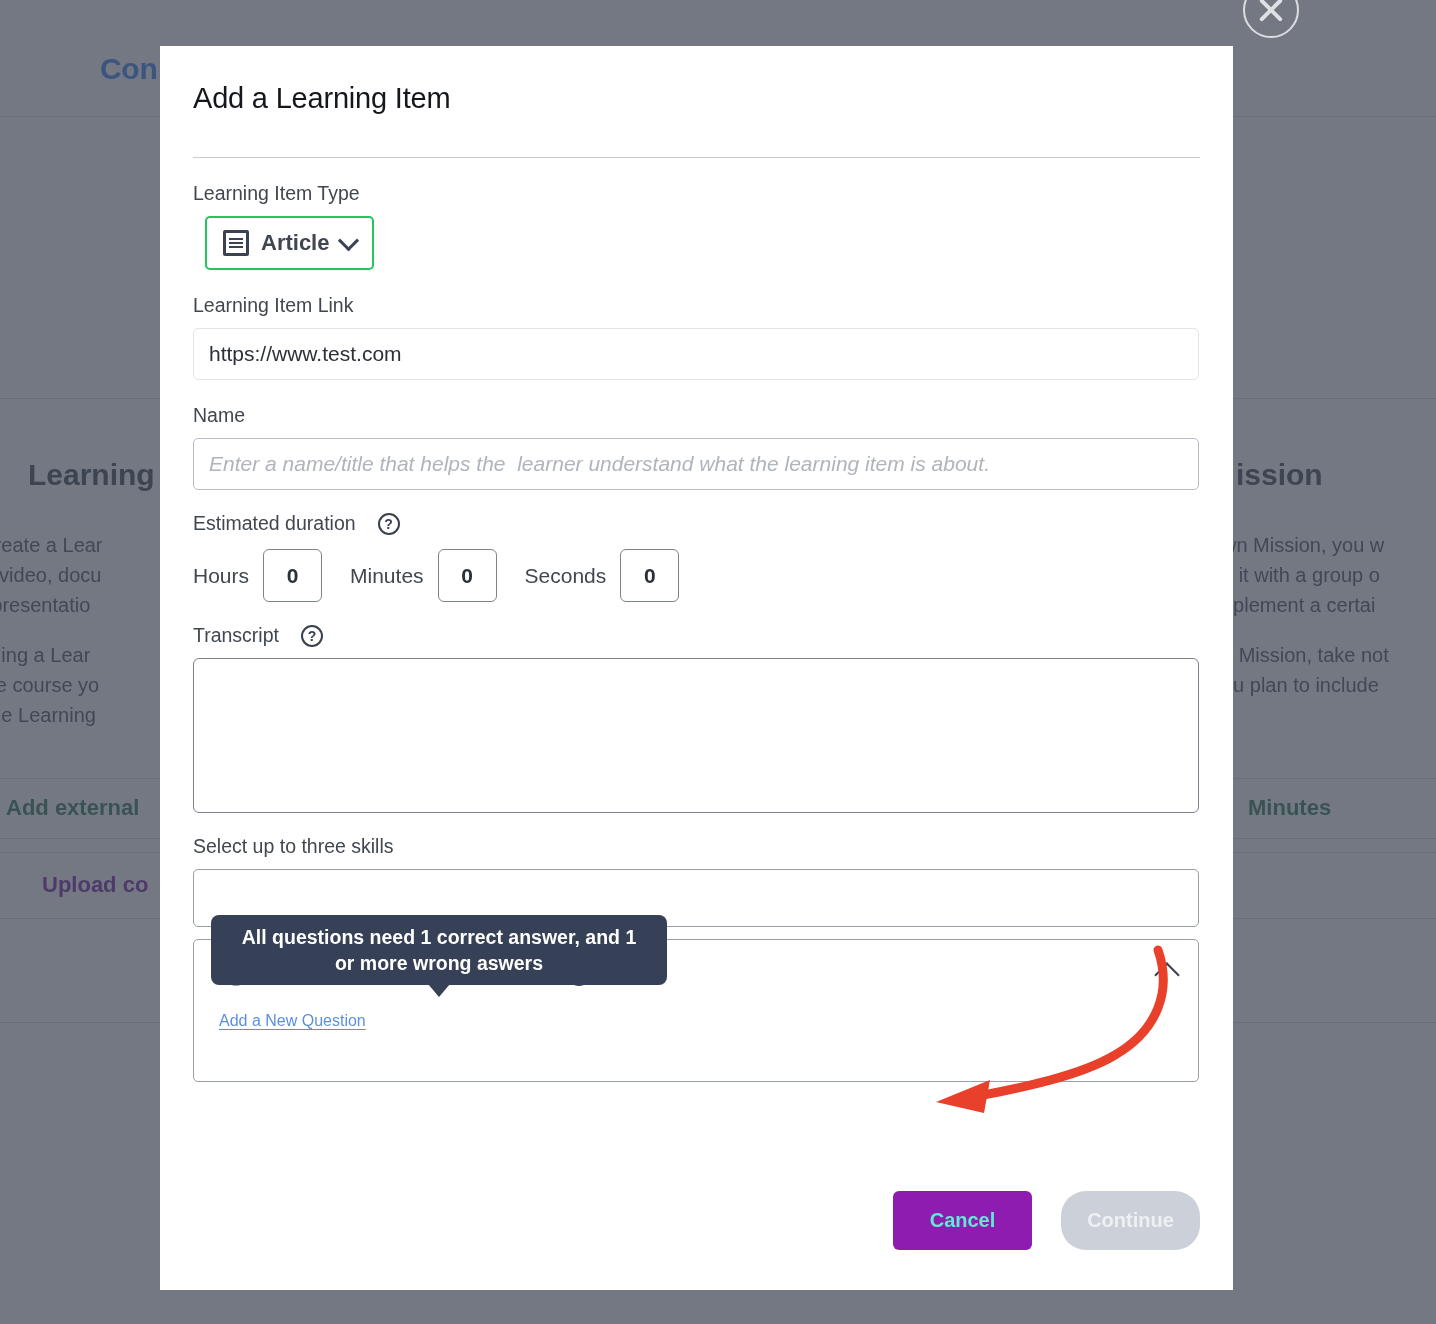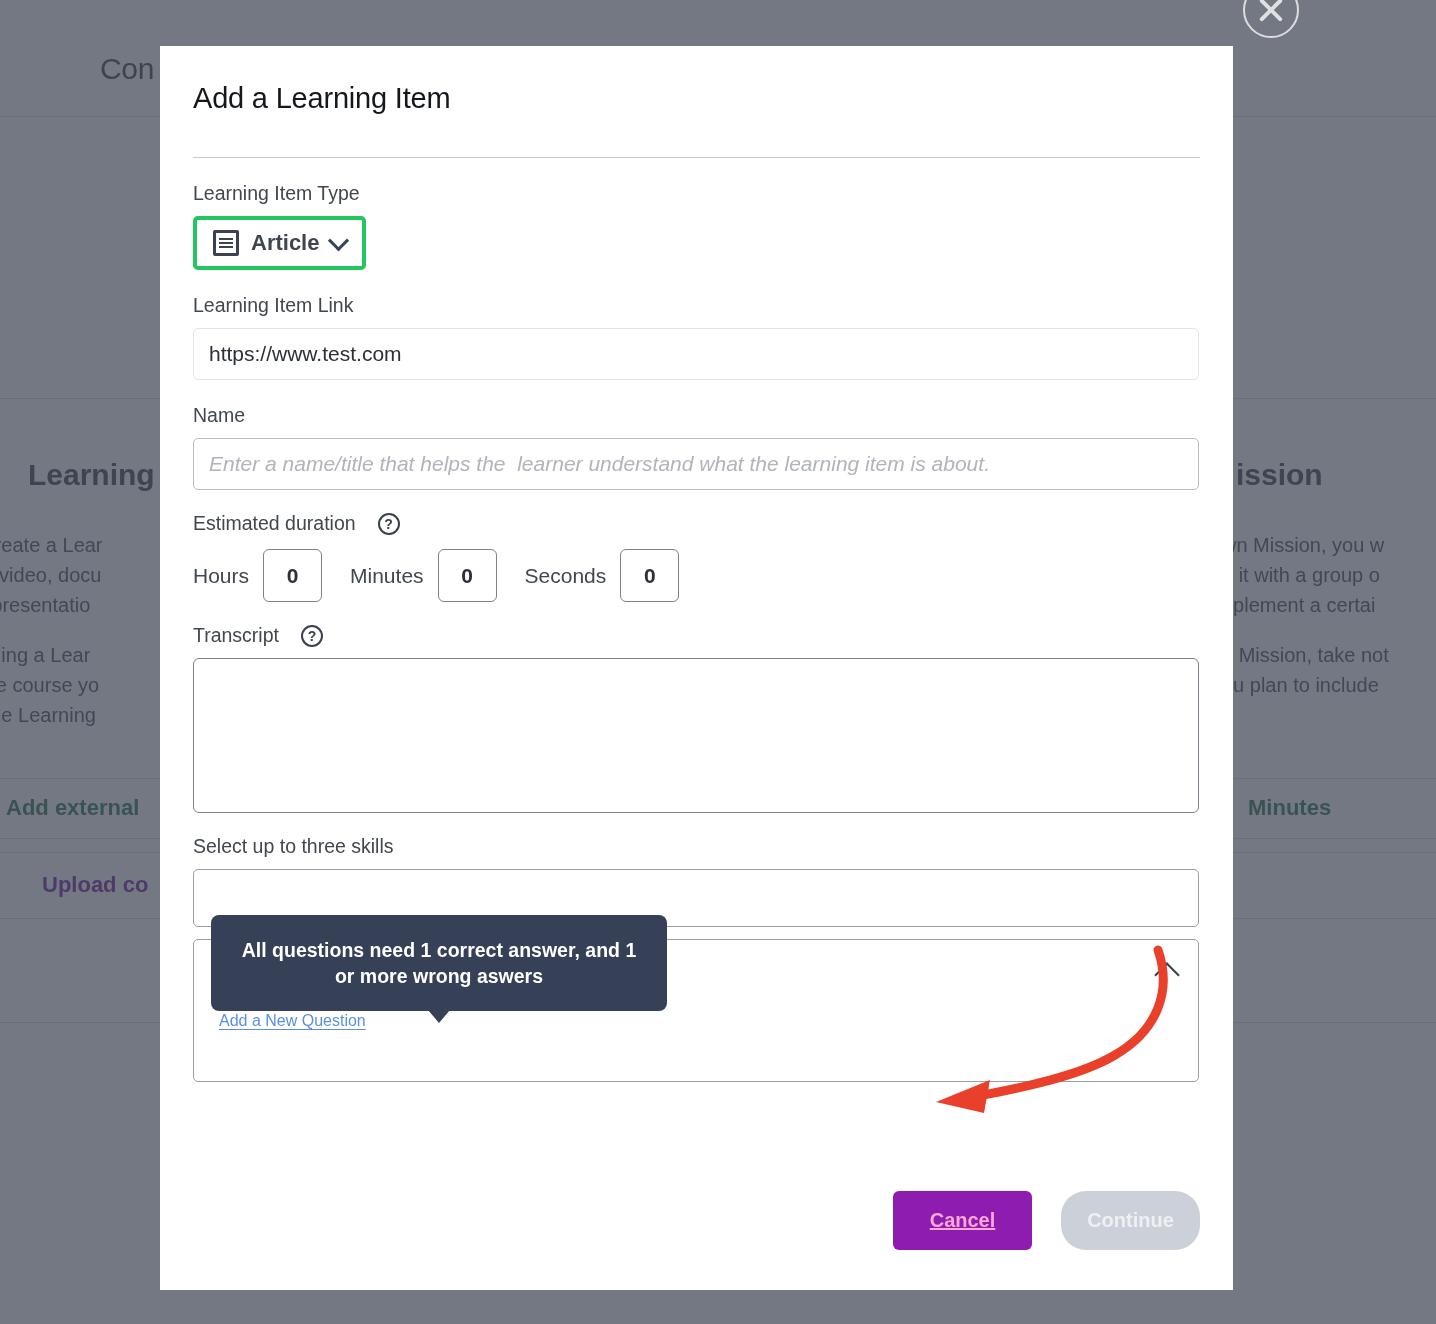--- a/index.html
+++ b/index.html
@@ -15,21 +15,21 @@
     position: relative;
     width: 1436px; height: 1324px;
     background: #ffffff;
   }
   .bg-layer {
     position: absolute; inset: 0;
     background: #ffffff;
   }
   .bg-tab {
     position: absolute;
-    font-size: 30px; font-weight: 400; color: #404040;
+    font-size: 30px; font-weight: 700; color: #3b82f6;
     letter-spacing: -0.3px;
     white-space: nowrap;
   }
   .bg-tab.t1 { left: -24px; top: 52px; font-weight: 400; color: #5a6170; }
   .bg-tab.t2 { left: 100px; top: 52px; }
 
   .bg-divider {
     position: absolute; left: 0; width: 1436px; height: 1px;
     background: #d9dce2;
   }
@@ -128,25 +128,26 @@
   }
 
   
   #type-select {
     margin-top: 11px;
     display: inline-flex;
     align-items: center;
     gap: 12px;
     height: 54px;
     padding: 0 16px;
-    border: 4px solid #22c55e;
+    border: 2px solid #22c55e;
     border-radius: 5px;
     background: #fff;
     cursor: pointer;
     box-shadow: 0 1px 2px rgba(0,0,0,0.04);
+    margin-left: 12px;
   }
   #type-select .label {
     font-size: 22px; font-weight: 700; color: #3f4650;
   }
   .article-icon {
     width: 26px; height: 26px;
     border: 3px solid #3a4254;
     border-radius: 2px;
     display: flex; flex-direction: column;
     justify-content: center; gap: 2px;
@@ -283,32 +284,32 @@
     right: 33px; bottom: 40px;
     display: flex; gap: 29px;
   }
   .btn {
     width: 139px; height: 59px;
     border: 0; border-radius: 6px;
     font-family: "Liberation Sans", sans-serif;
     font-size: 20px; font-weight: 700;
     cursor: pointer;
   }
-  #cancel-button { background: #8e1cb0; color: #f9a8d4; text-decoration: underline; }
+  #cancel-button { background: #8e1cb0; color: #5eead4; }
   #continue-button { background: #ccd0d8; color: #eef0f4; cursor: default; border-radius: 25px; }
 
   
   #tooltip {
     position: absolute;
     left: 211px; top: 915px;
     width: 456px;
     background: #364056;
     color: #ffffff;
     border-radius: 8px;
-    padding: 22px 22px;
+    padding: 9px 22px;
     font-size: 19.5px; font-weight: 700;
     line-height: 26px;
     text-align: center;
     z-index: 65;
   }
   #tooltip .arrow {
     position: absolute;
     left: 50%; bottom: -12px;
     margin-left: -11px;
     width: 0; height: 0;

